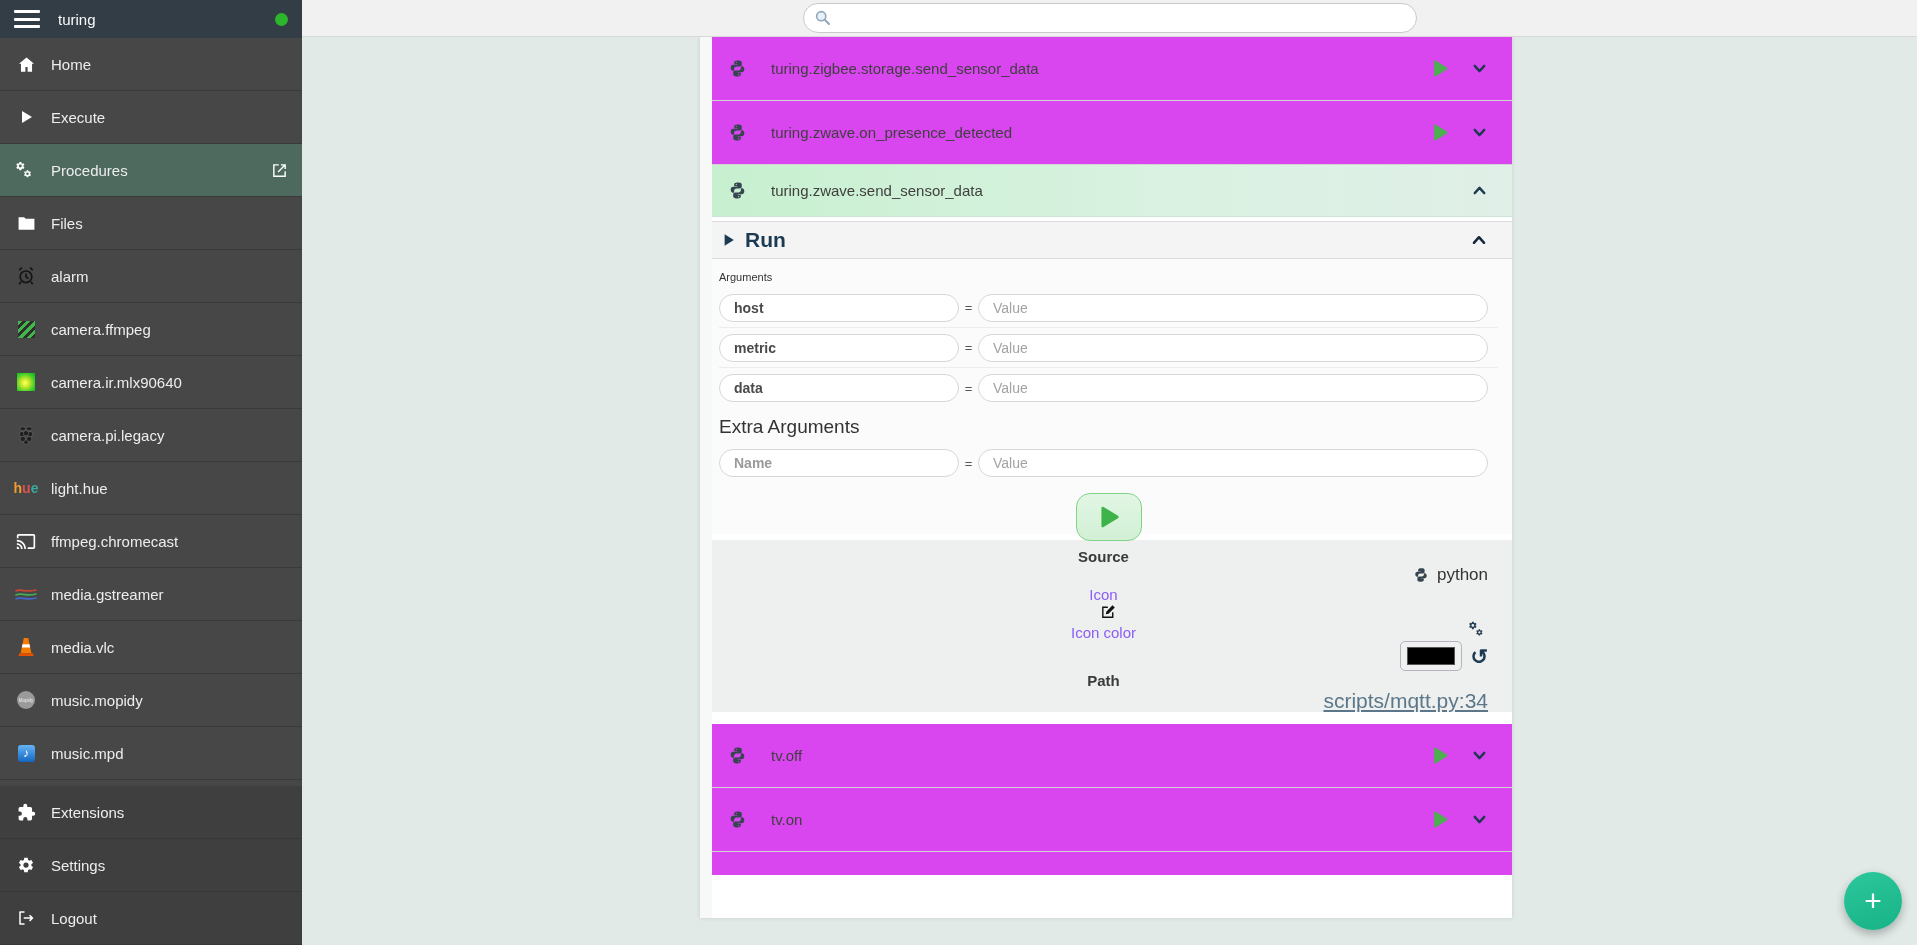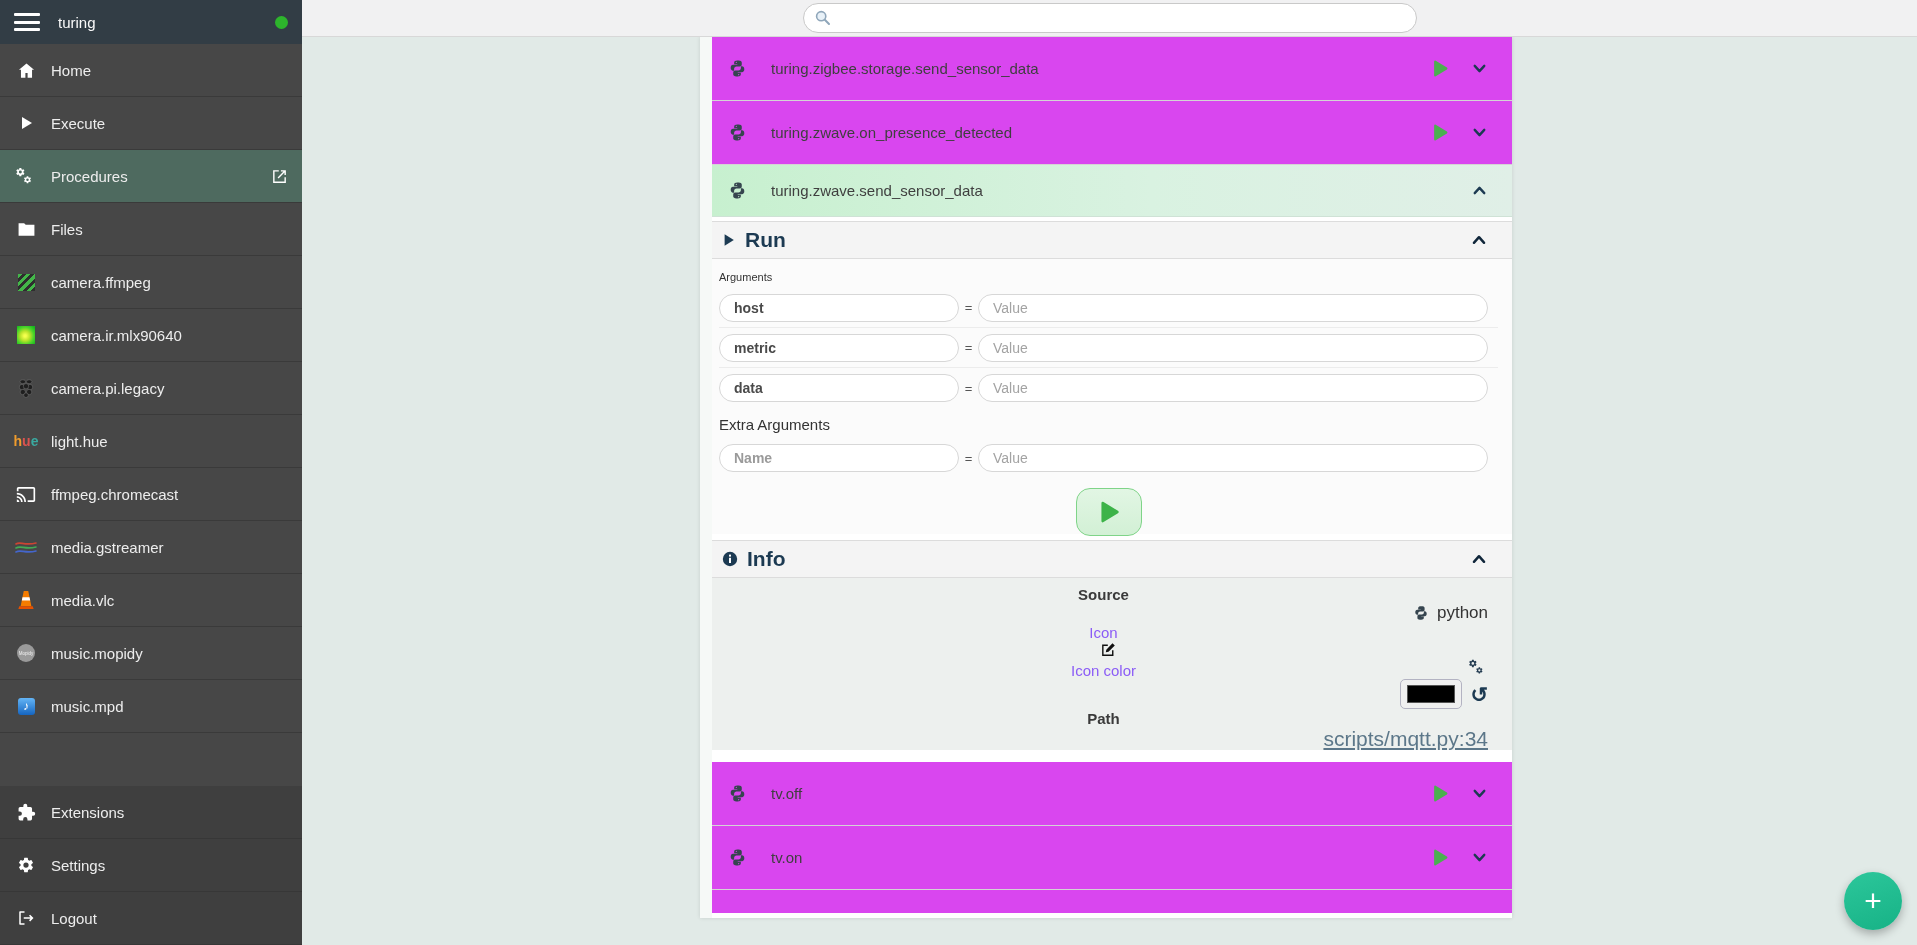--- a/index.html
+++ b/index.html
@@ -3,21 +3,21 @@
 <meta charset="utf-8">
 <style>
   * { margin:0; padding:0; box-sizing:border-box; }
   html,body { width:1917px; height:945px; overflow:hidden;
     font-family:"Liberation Sans", sans-serif; background:#e1eae7; }
   .page { position:relative; width:1917px; height:945px; }
 
   
   .sidebar { position:absolute; left:0; top:0; width:302px; height:945px;
     background:#474747; display:flex; flex-direction:column; z-index:5; }
-  .sb-header { height:44px; background:#323d45; display:flex; align-items:center;
+  .sb-header { height:38px; background:#323d45; display:flex; align-items:center;
     padding:12px 14px; color:#fff; flex:0 0 auto;text-align:right; }
   .hamburger { width:26px; height:18px; display:flex; flex-direction:column;
     justify-content:space-between; cursor:pointer; margin-right:18px; }
   .hamburger span { display:block; height:3px; background:#fff; border-radius:1px; }
   .sb-title { font-size:15px; color:#fafafa; }
   .status-dot { margin-left:auto; width:13px; height:13px; border-radius:50%; }
   .sb-nav { flex:1 1 auto; overflow:hidden; }
   .s-item { height:53px; display:flex; align-items:center; padding:0 14px;
     color:#ededed; font-size:15px; border-bottom:1px solid #3a3a3a; cursor:pointer; }
   .s-item.selected { background:#4e6a5f; }
@@ -79,21 +79,21 @@
   .args-label { font-size:11px; color:#333; margin-bottom:5px; }
   .arg-row { height:40px; display:flex; align-items:center; border-bottom:1px solid #ececec; }
   .arg-row.noline { border-bottom:none; }
   .pill { height:28px; border:1px solid #d7d7d7; border-radius:15px; background:#fff;
     font-family:"Liberation Sans", sans-serif; font-size:14px; padding:0 14px; outline:none; }
   .pill.name { width:240px; font-weight:bold; color:#4a4a4a; }
   .pill.name::placeholder { font-weight:bold; color:#9a9a9a; }
   .pill.value { width:510px; color:#444; }
   .pill.value::placeholder { color:#a3a3a3; }
   .eq { width:19px; text-align:center; color:#555; font-size:13px; }
-  .xtra-label { font-size:15px; color:#333; margin:8px 0 5px 0; }
+  .xtra-label { font-size:19px; color:#333; margin:8px 0 5px 0; }
   .runbtn-wrap { display:flex; justify-content:center; margin-top:10px; }
   .runbtn { width:66px; height:48px; border-radius:14px; cursor:pointer;
     background:linear-gradient(#e2f6e4,#d2f0d5); border:1px solid #7fd488;
     display:flex; align-items:center; justify-content:center; }
 
   .info-body { height:172px; background:#edf0ee; padding:8px 24px 8px 7px; }
   .info-row { display:flex; align-items:center;flex-direction:column; }
   .info-row.src { height:38px; } .info-row.icn { height:38px; }
   .info-row.clr { height:48px; } .info-row.pth { height:40px; }
   .info-label { font-size:15px; color:#8b5cf6; }
@@ -169,20 +169,30 @@
       <div class="s-item">
         <span class="s-icon">
           <svg width="19" height="17" viewBox="0 0 24 20">
               <path fill="#fff" d="M2 2h7l2 2h11v14H2z"></path>
             </svg>
           </span>
         <span class="s-label">Files</span>
       </div>
       <div class="s-item">
         <span class="s-icon">
+          <svg width="20" height="20" viewBox="0 0 24 24" fill="none" stroke="#141414" stroke-width="2">
+            <circle cx="12" cy="13" r="7"></circle>
+              <path d="M12 9v4l3 2"></path>
+              <path d="M4 5 7 2M20 5l-3-3M6 19l-2 3M18 19l2 3"></path>
+            </svg>
+          </span>
+        <span class="s-label">alarm</span>
+      </div>
+      <div class="s-item">
+        <span class="s-icon">
             <span class="ic-ffmpeg"></span>
           </span>
         <span class="s-label">camera.ffmpeg</span>
       </div>
       <div class="s-item">
         <span class="s-icon">
             <span class="ic-thermal"></span>
           </span>
         <span class="s-label">camera.ir.mlx90640</span>
       </div>
@@ -400,33 +410,20 @@
           <button class="runbtn">
             <svg width="22" height="22" viewBox="0 0 16 16">
                 <polygon points="3.5,1.5 14,8 3.5,14.5" fill="#3db349" stroke="#3db349" stroke-width="2" stroke-linejoin="round"></polygon>
               </svg>
           </button>
         </div>
       </div>
 
       <div class="gap6"></div>
 
-      <div class="section-header">
-        <svg width="16" height="16" viewBox="0 0 16 16">
-          <circle cx="8" cy="8" r="7.2" fill="#1c3a52"></circle>
-          <rect x="7" y="6.8" width="2" height="5.2" fill="#fff"></rect>
-            <rect x="7" y="3.6" width="2" height="2" fill="#fff"></rect>
-          </svg>
-        <span class="hdr-title">Info</span>
-        <span class="chev">
-          <svg width="18" height="18" viewBox="0 0 16 16">
-              <polyline points="3.5,10.5 8,5.5 12.5,10.5" fill="none" stroke="#10263a" stroke-width="2.2" stroke-linecap="round" stroke-linejoin="round"></polyline>
-            </svg>
-          </span>
-      </div>
 
       <div class="info-body">
         <div class="info-row src">
           <span class="info-label b">Source</span>
           <span class="info-right">
             <svg width="16" height="16" viewBox="0 0 24 24" fill="#36454f">
                 <path d="M11.7 2c-2.3 0-3.9.9-3.9 2.4v2.2h4v.7H6.3C4.6 7.3 3.4 8.8 3.4 11s1.2 3.7 2.9 3.7h1.4v-2.1c0-1.6 1.4-3 3-3h4.2c1.4 0 2.5-1.1 2.5-2.5V4.4C17.4 3 15.8 2 13.6 2h-1.9z"></path>
                 <path d="M12.3 22c2.3 0 3.9-.9 3.9-2.4v-2.2h-4v-.7h5.5c1.7 0 2.9-1.5 2.9-3.7s-1.2-3.7-2.9-3.7h-1.4v2.1c0 1.6-1.4 3-3 3H9.1c-1.4 0-2.5 1.1-2.5 2.5v2.7C6.6 21 8.2 22 10.4 22h1.9z"></path>
               </svg>
             <span class="src-text">python</span>

